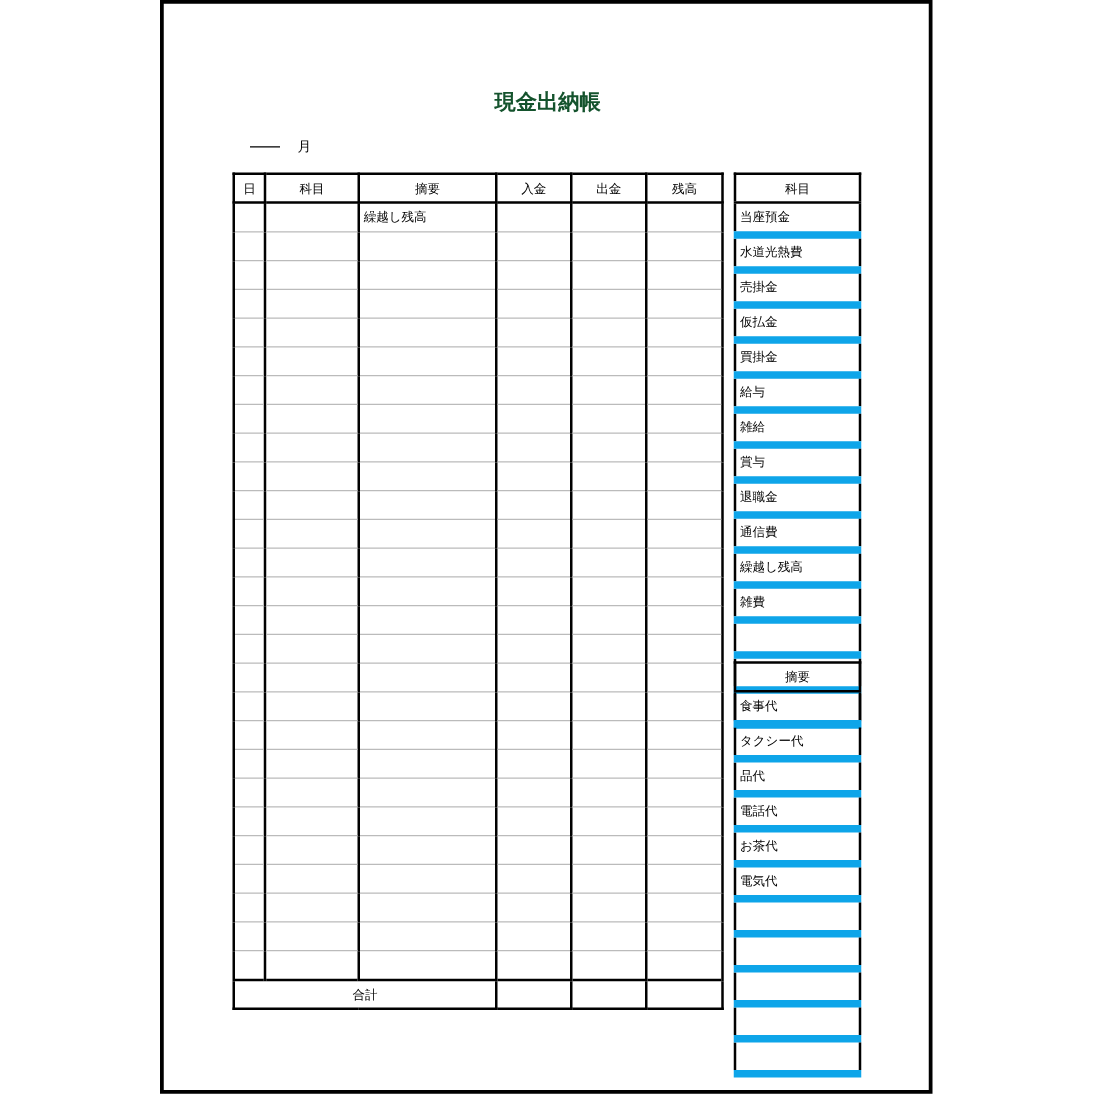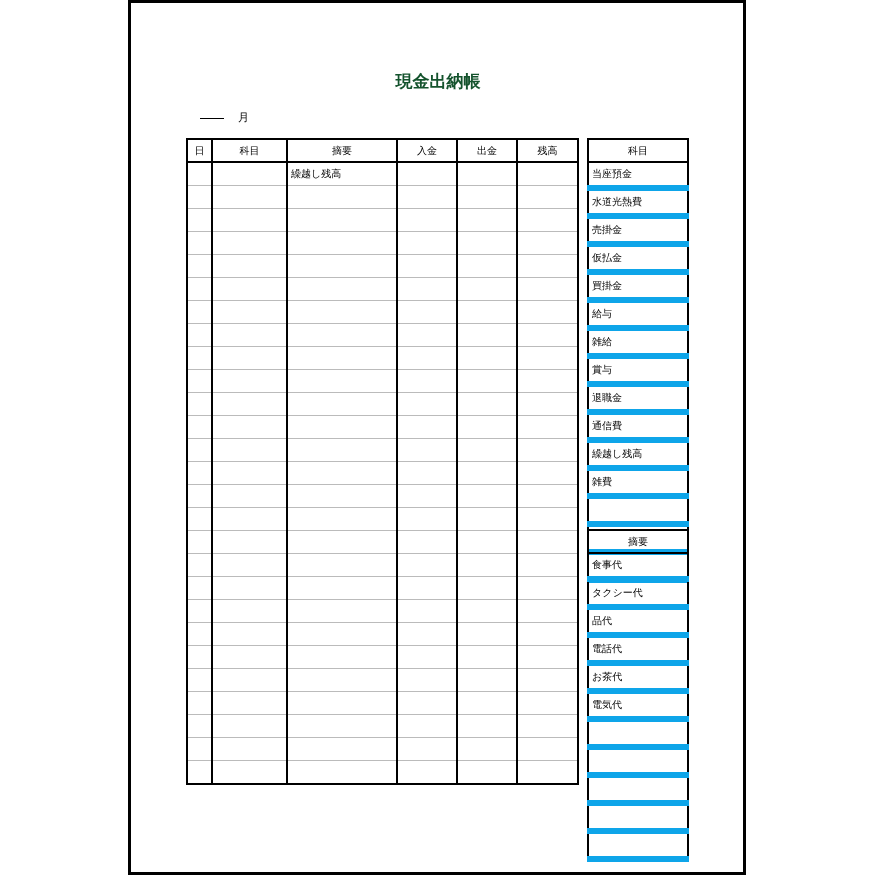--- a/index.html
+++ b/index.html
@@ -254,20 +254,26 @@
         <td></td>
       </tr>
       <tr>
         <td></td>
         <td></td>
         <td></td>
         <td></td>
         <td></td>
         <td></td>
       </tr>
+      <tr class="total">
+        <td colspan="3">合計</td>
+        <td></td>
+        <td></td>
+        <td></td>
+      </tr>
     </tbody>
 </table>
 
 <table class="side" style="top:138px">
   <thead>
       <tr>
         <th>科目</th>
       </tr>
     </thead>
   <tbody id="acc-body">

